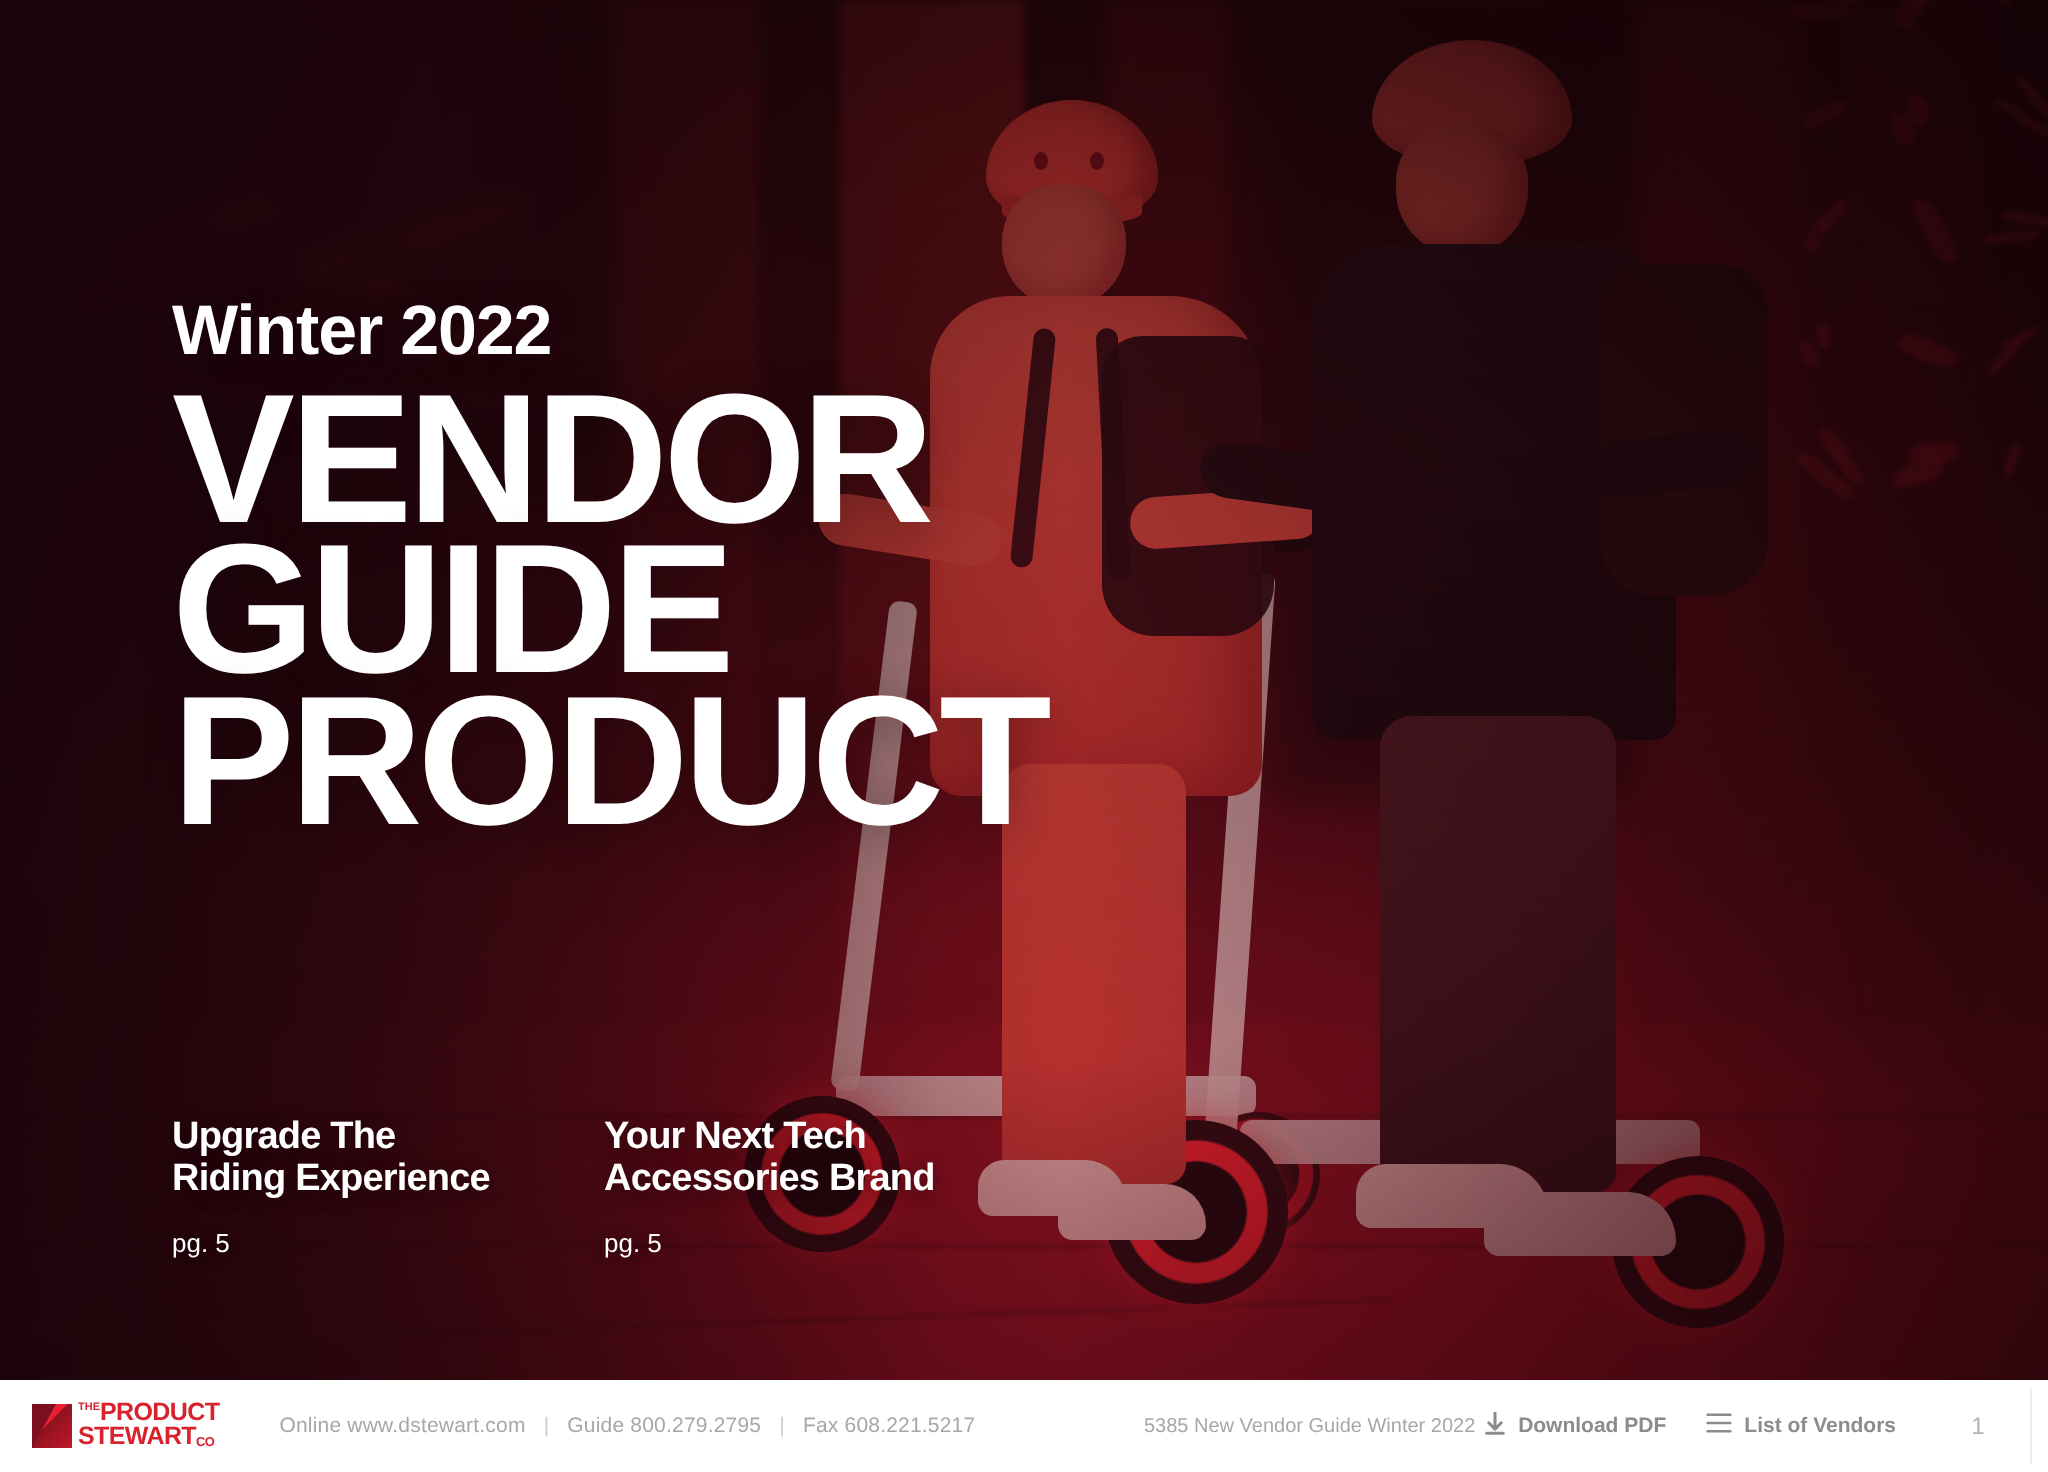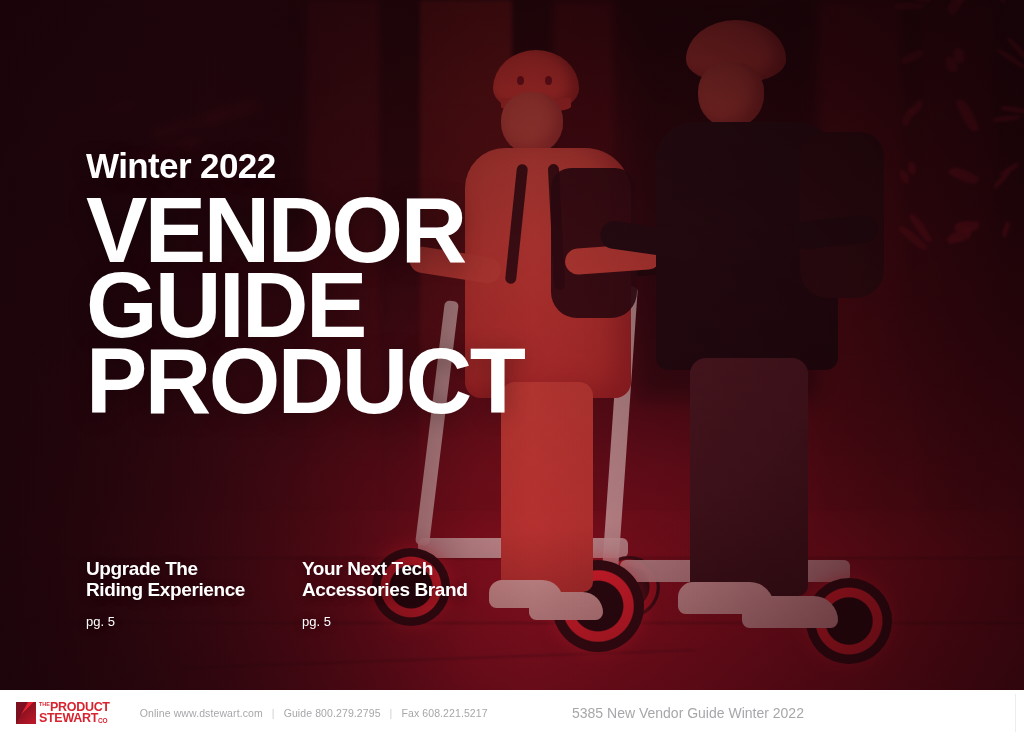--- a/index.html
+++ b/index.html
@@ -248,21 +248,21 @@
   .logo-the { font-size:5.5px; font-weight:700; color:#d8232f; vertical-align:5px; letter-spacing:0; }
   .logo-co  { font-size:6.5px;  font-weight:700; color:#d8232f; vertical-align:-1px; }
 
   .contact {
     margin-left:30px; font-size:10.5px; color:#a9a6ab; letter-spacing:.1px;
     display:flex; align-items:center; gap:9px; white-space:nowrap;
   }
   .sep { color:#cfcdd1; }
 
   .doc-title {
-    position:absolute; left:572px; font-size:14px; color:#a9a6ab; white-space:nowrap;
+    position:absolute; left:572px; font-size:10px; color:#a9a6ab; white-space:nowrap;
   }
 
   .actions {
     position:absolute; right:22px; display:flex; align-items:center; gap:20px;
   }
   .action {
     display:flex; align-items:center; gap:6px;
     font-size:10.5px; font-weight:700; color:#8d8a90; white-space:nowrap;
     cursor:pointer;
   }
@@ -449,16 +449,38 @@
     <div class="contact">
       <span>Online www.dstewart.com</span>
       <span class="sep">|</span>
       <span>Guide 800.279.2795</span>
       <span class="sep">|</span>
       <span>Fax 608.221.5217</span>
     </div>
 
     <div class="doc-title">5385 New Vendor Guide Winter 2022</div>
 
+    <div class="actions">
+      <div class="action">
+        <span>
+          <svg width="11" height="12" viewBox="0 0 11 12" aria-hidden="true">
+            <path d="M5.5 0.5 L5.5 7.2 M2.4 5.4 L5.5 8.6 L8.6 5.4" fill="none" stroke="#8d8a90" stroke-width="1.5" stroke-linecap="round" stroke-linejoin="round"></path>
+            <path d="M1.4 10.6 L9.6 10.6" fill="none" stroke="#8d8a90" stroke-width="1.5" stroke-linecap="round"></path>
+          </svg>
+        </span>
+        <span>Download PDF</span>
+      </div>
+
+      <div class="action">
+        <span>
+          <svg width="13" height="11" viewBox="0 0 13 11" aria-hidden="true">
+            <path d="M0.8 1.4 H12.2 M0.8 5.5 H12.2 M0.8 9.6 H12.2" fill="none" stroke="#8d8a90" stroke-width="1.3" stroke-linecap="round"></path>
+          </svg>
+        </span>
+        <span>List of Vendors</span>
+      </div>
+
+      <div class="pagenum">1</div>
+    </div>
 
     <div class="right-rule"></div>
   </div>
 </div>
 
 </body></html>

